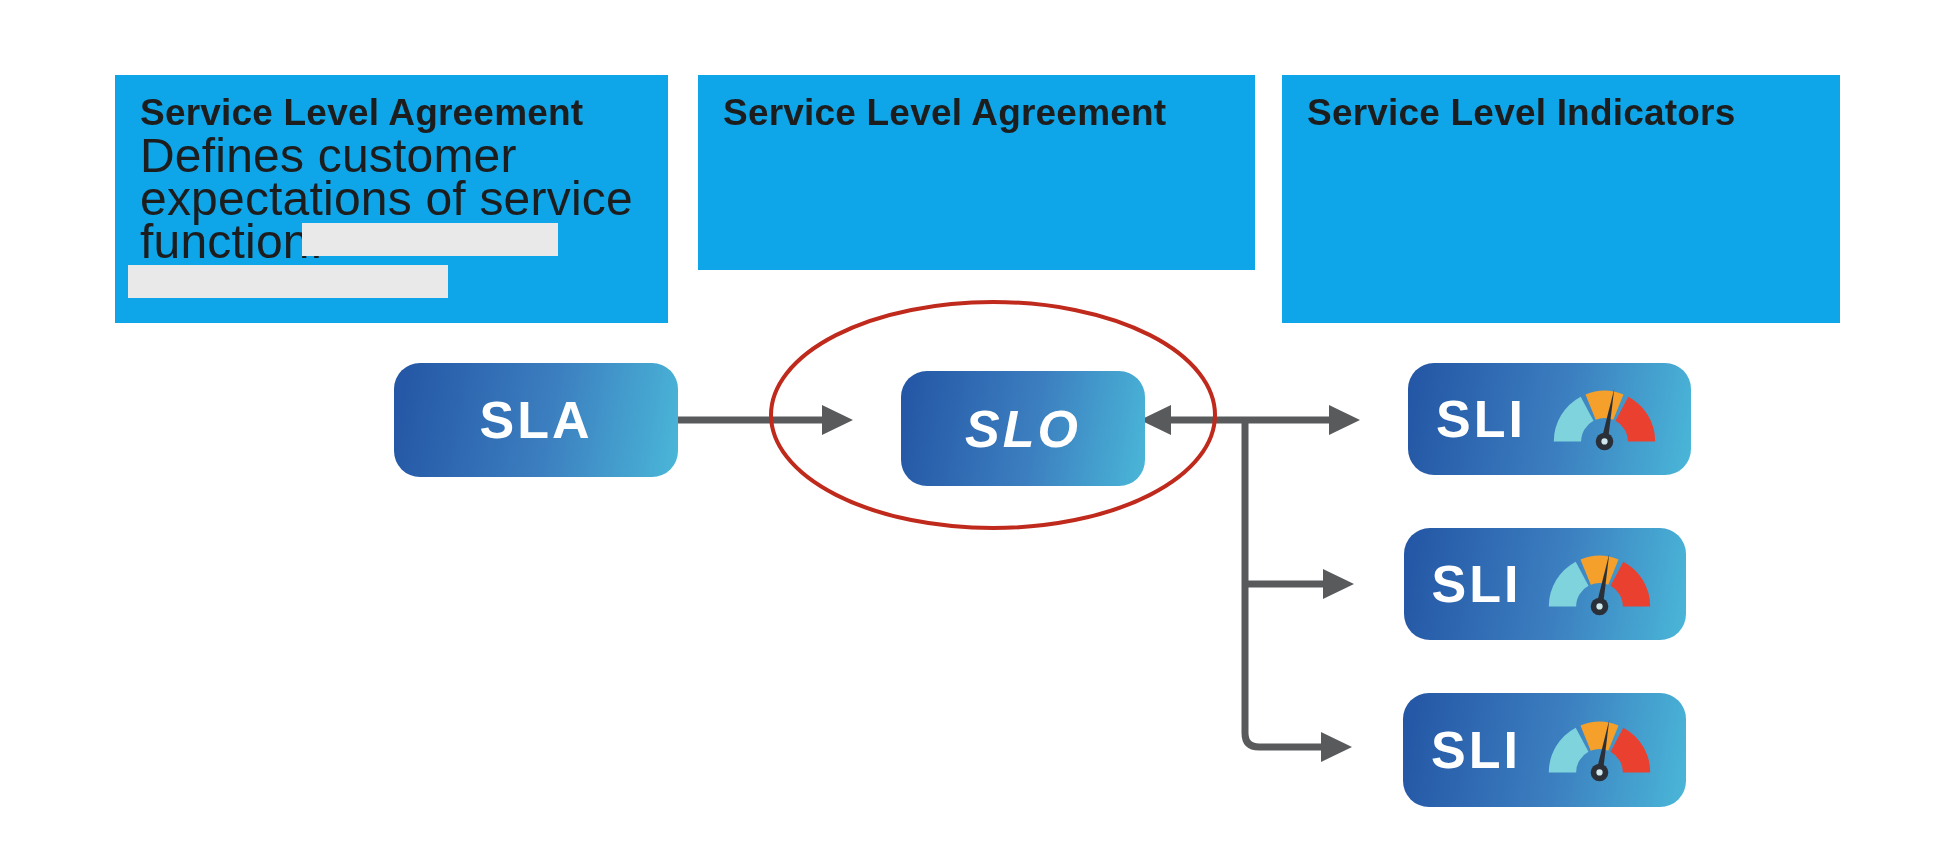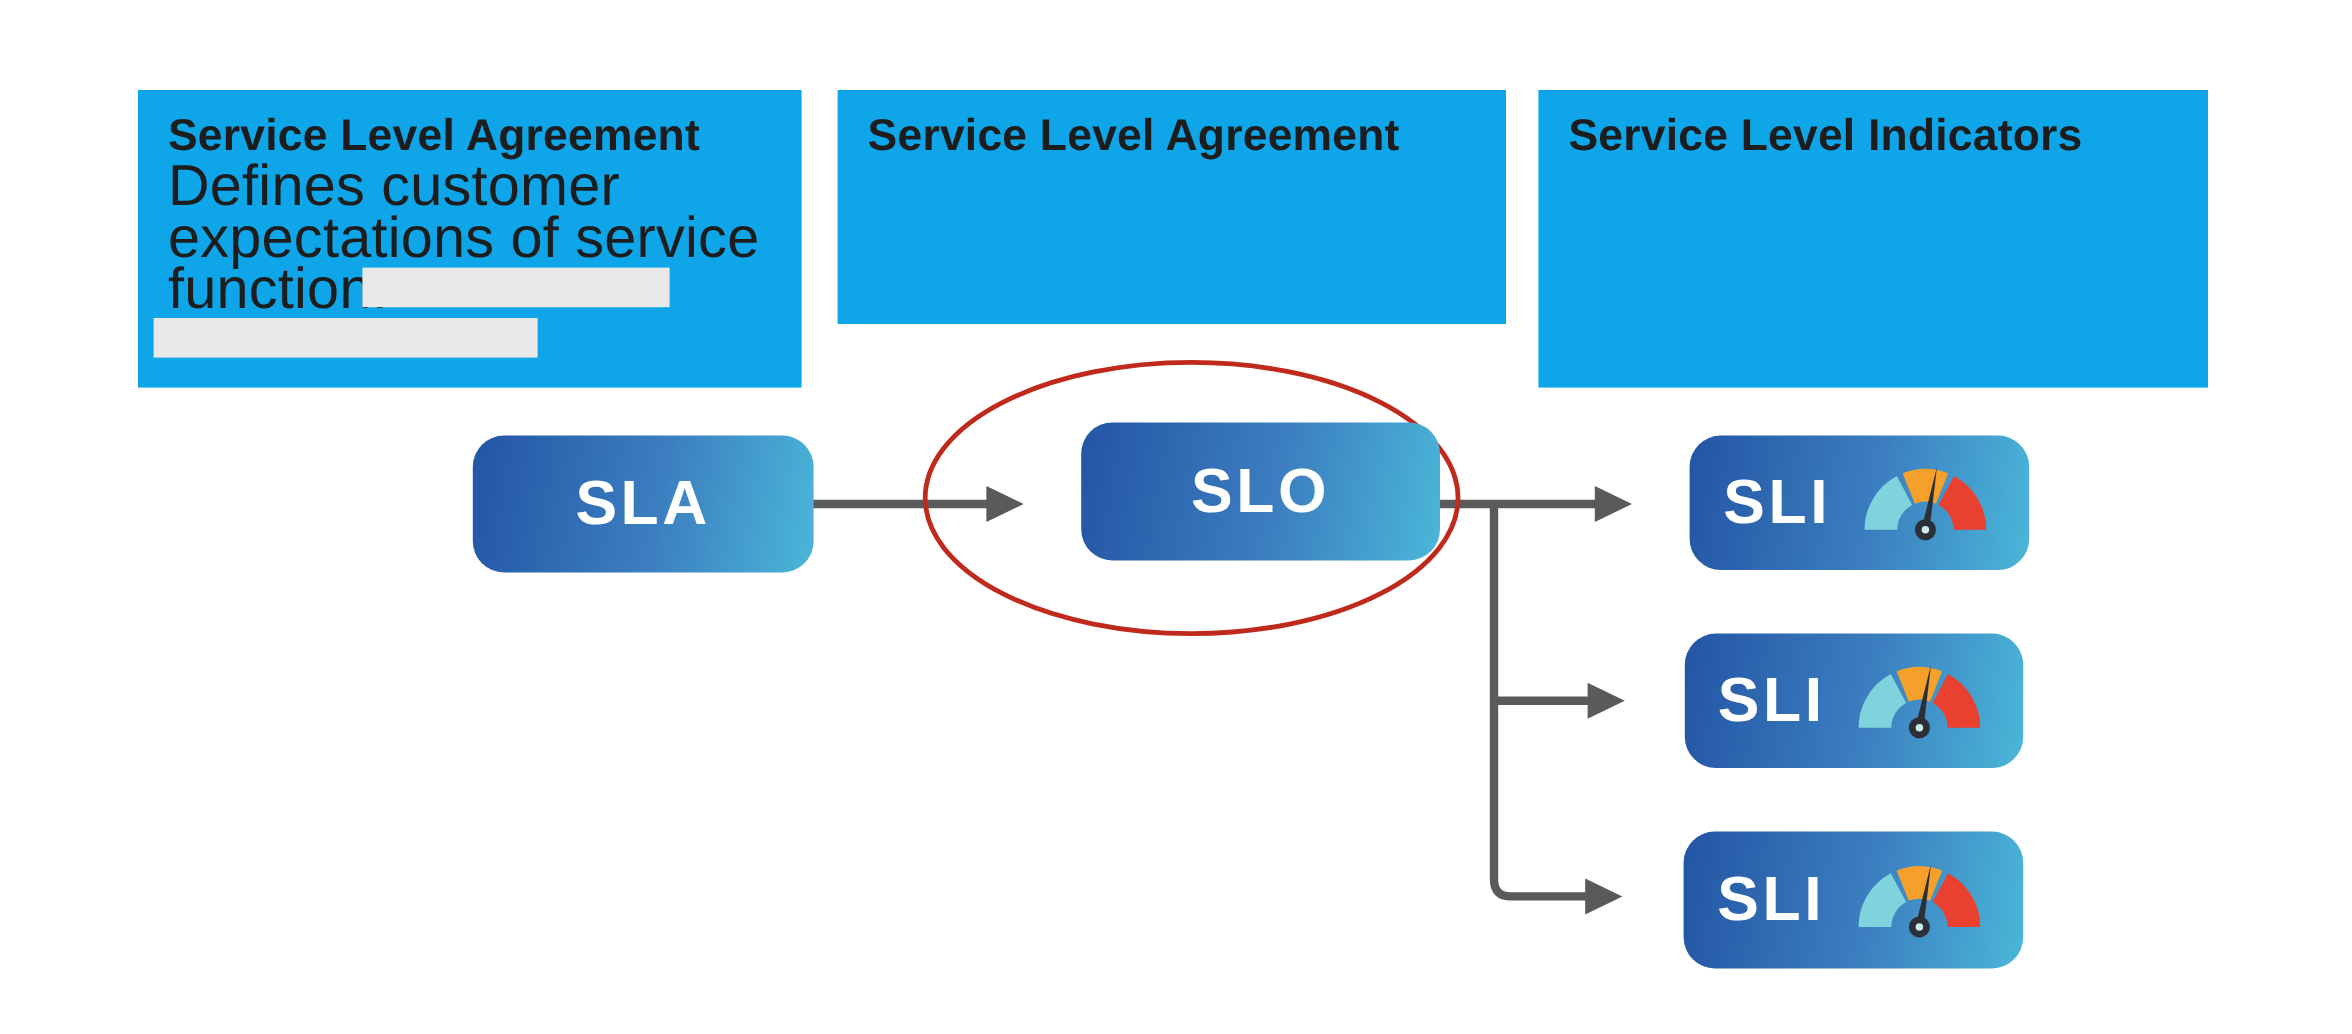--- a/index.html
+++ b/index.html
@@ -30,21 +30,21 @@
   #redact-2{left:128px;top:265px;width:320px;height:33px;}
 
   
   .node{
     position:absolute;border-radius:26px;
     background:linear-gradient(100deg,#2355a4 0%,#3c7fc0 55%,#4ab7d8 100%);
     display:flex;align-items:center;justify-content:center;
     color:#ffffff;font-weight:700;font-size:52px;letter-spacing:3px;margin-left:46px;
   }
   #node-sla{left:348px;top:363px;width:284px;height:114px;}
-  #node-slo{left:855px;top:352px;width:299px;height:115px;}
+  #node-slo{left:855px;top:371px;width:244px;height:115px;font-style:italic;}
   #node-sli-1{left:1362px;top:363px;width:283px;height:112px;}
   #node-sli-2{left:1358px;top:528px;width:282px;height:112px;}
   #node-sli-3{left:1357px;top:693px;width:283px;height:114px;}
   .node.sli{gap:20px;}
   .gauge{width:117px;height:71px;display:block;}
 
   
   #connectors{position:absolute;left:0;top:0;}
 </style>
 </head>

